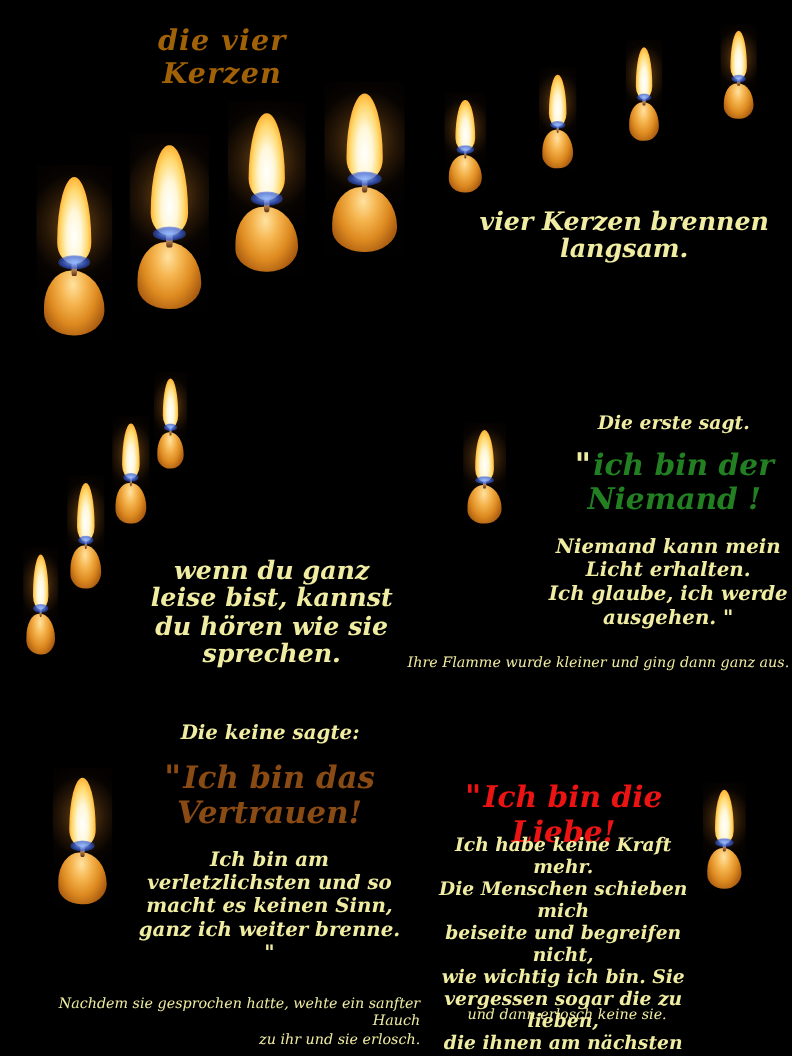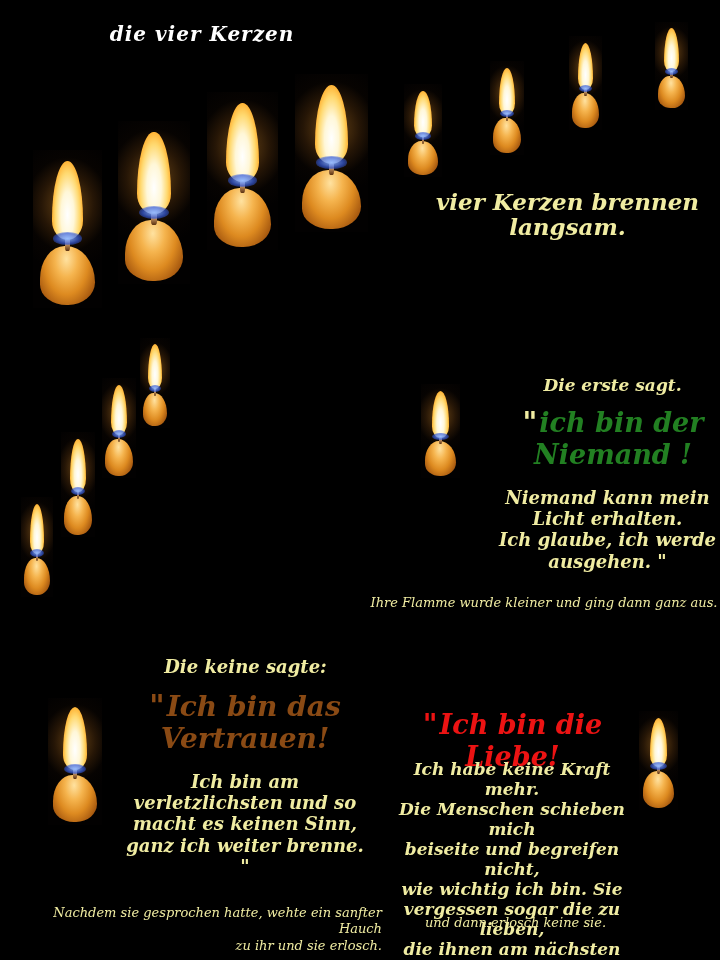--- a/index.html
+++ b/index.html
@@ -1,21 +1,21 @@
 <!DOCTYPE html>
 <html><head>
 <meta charset="utf-8">
 <style>
   html,body{margin:0;padding:0;background:#000;}
   .stage{
     position:relative;width:720px;height:960px;background:#000;overflow:hidden;
     font-family:"DejaVu Serif",serif;font-style:italic;
   }
   .txt{position:absolute;white-space:pre-line;text-align:center;color:#f0eca2;font-weight:bold;}
-  .title{left:92px;top:22px;width:220px;font-size:20px;color:#ffffff;letter-spacing:1px;}
+  .title{left:92px;top:22px;width:220px;font-size:26px;color:#a16207;letter-spacing:1px;}
   .opening{left:425px;top:190px;width:285px;font-size:23px;line-height:1.08;}
   .listen{left:137px;top:506px;width:220px;font-size:23px;line-height:1.1;}
   .c1-intro{left:520px;top:375px;width:185px;font-size:17px;}
   .c1-claim{left:508px;top:406px;width:210px;font-size:27px;line-height:1.15;color:#228022;}
   .c1-speech{left:495px;top:487px;width:225px;font-size:18px;line-height:1.18;}
   .c1-outcome{left:368px;top:595px;width:352px;font-size:13px;font-weight:normal;}
   .c2-intro{left:158px;top:656px;width:175px;font-size:18px;}
   .c2-claim{left:145px;top:690px;width:200px;font-size:28px;line-height:1.12;color:#8a4a14;}
   .c2-speech{left:126px;top:771px;width:238px;font-size:18px;line-height:1.18;}
   .c2-outcome{left:12px;top:905px;width:370px;font-size:13px;font-weight:normal;text-align:right;line-height:1.25;}
@@ -156,20 +156,24 @@
       <i class="c-wick"></i>
       <i class="c-flame"></i>
       <i class="c-blue"></i>
     </div>
 
   <div class="txt title">die vier Kerzen</div>
 
   <div class="txt opening">vier Kerzen brennen
 langsam.</div>
 
+  <div class="txt listen">wenn du ganz
+leise bist, kannst
+du hören wie sie
+sprechen.</div>
 
   <div class="txt c1-intro">Die erste sagt.</div>
   <div class="txt c1-claim"><span class="oq oq-light">"</span><span>ich bin der
 Niemand !</span></div>
   <div class="txt c1-outcome">Ihre Flamme wurde kleiner und ging dann ganz aus.</div>
   <div class="txt c1-speech">Niemand kann mein
 Licht erhalten.
 Ich glaube, ich werde
 ausgehen. "</div>
 

